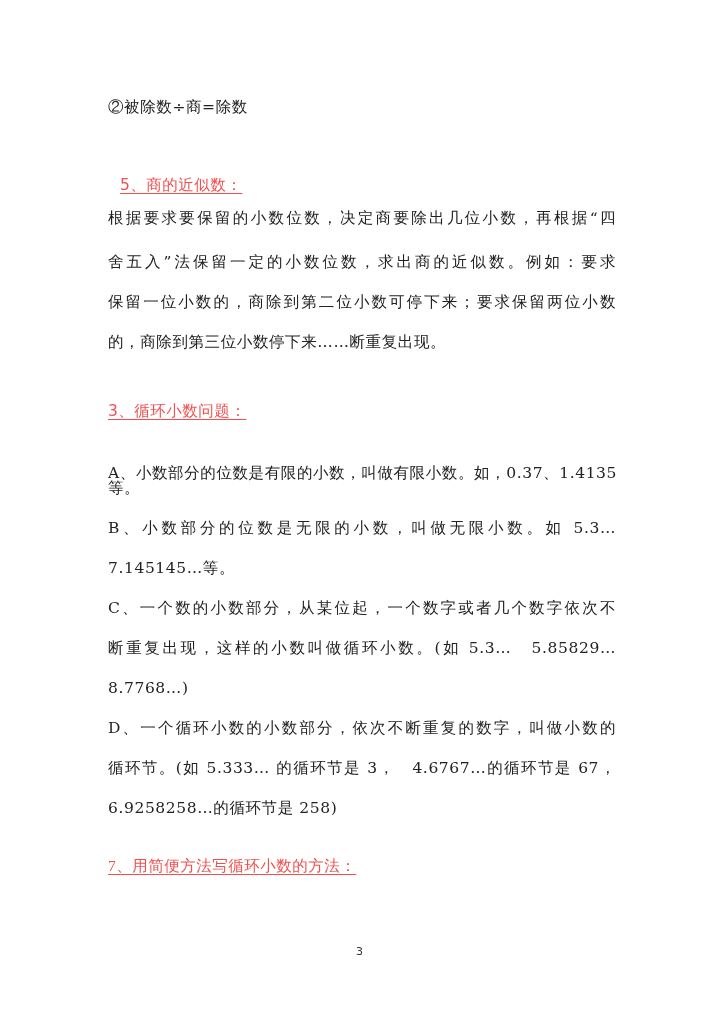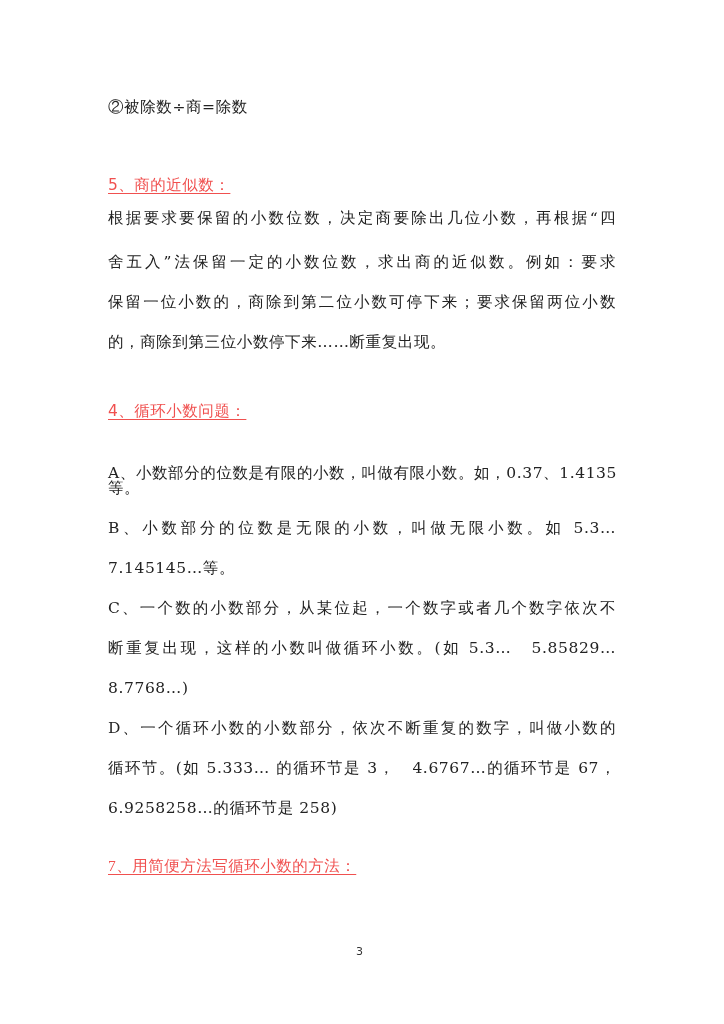--- a/index.html
+++ b/index.html
@@ -56,27 +56,27 @@
       color: #333333;
     }
   </style>
 </head>
 <body>
 
 <div class="page">
 
   <div class="line" style="top:97px;">②被除数÷商=除数</div>
 
-  <div class="heading" style="top:175px;">5、商的近似数：</div>
+  <div class="heading" style="top:175px;margin-left:12px;">5、商的近似数：</div>
   <div class="line justify" style="top:208px;">根据要求要保留的小数位数，决定商要除出几位小数，再根据“四</div>
   <div class="line justify" style="top:252px;">舍五入”法保留一定的小数位数，求出商的近似数。例如：要求</div>
   <div class="line justify" style="top:292px;">保留一位小数的，商除到第二位小数可停下来；要求保留两位小数</div>
   <div class="line" style="top:332px;">的，商除到第三位小数停下来……断重复出现。</div>
 
-  <div class="heading" style="top:401px;">4、循环小数问题：</div>
+  <div class="heading" style="top:401px;">3、循环小数问题：</div>
   <div class="line justify" style="top:438px;margin-top:25px;">A、小数部分的位数是有限的小数，叫做有限小数。如，0.37、1.4135</div>
   <div class="line" style="top:478px;">等。</div>
   <div class="line justify" style="top:518px;">B、小数部分的位数是无限的小数，叫做无限小数。如 5.3…</div>
   <div class="line" style="top:558px;">7.145145…等。</div>
   <div class="line justify" style="top:598px;">C、一个数的小数部分，从某位起，一个数字或者几个数字依次不</div>
   <div class="line justify" style="top:638px;">断重复出现，这样的小数叫做循环小数。(如 5.3…　5.85829…</div>
   <div class="line" style="top:678px;">8.7768…)</div>
   <div class="line justify" style="top:718px;">D、一个循环小数的小数部分，依次不断重复的数字，叫做小数的</div>
   <div class="line justify" style="top:758px;">循环节。(如 5.333… 的循环节是 3，　4.6767…的循环节是 67，</div>
   <div class="line" style="top:798px;">6.9258258…的循环节是 258)</div>

